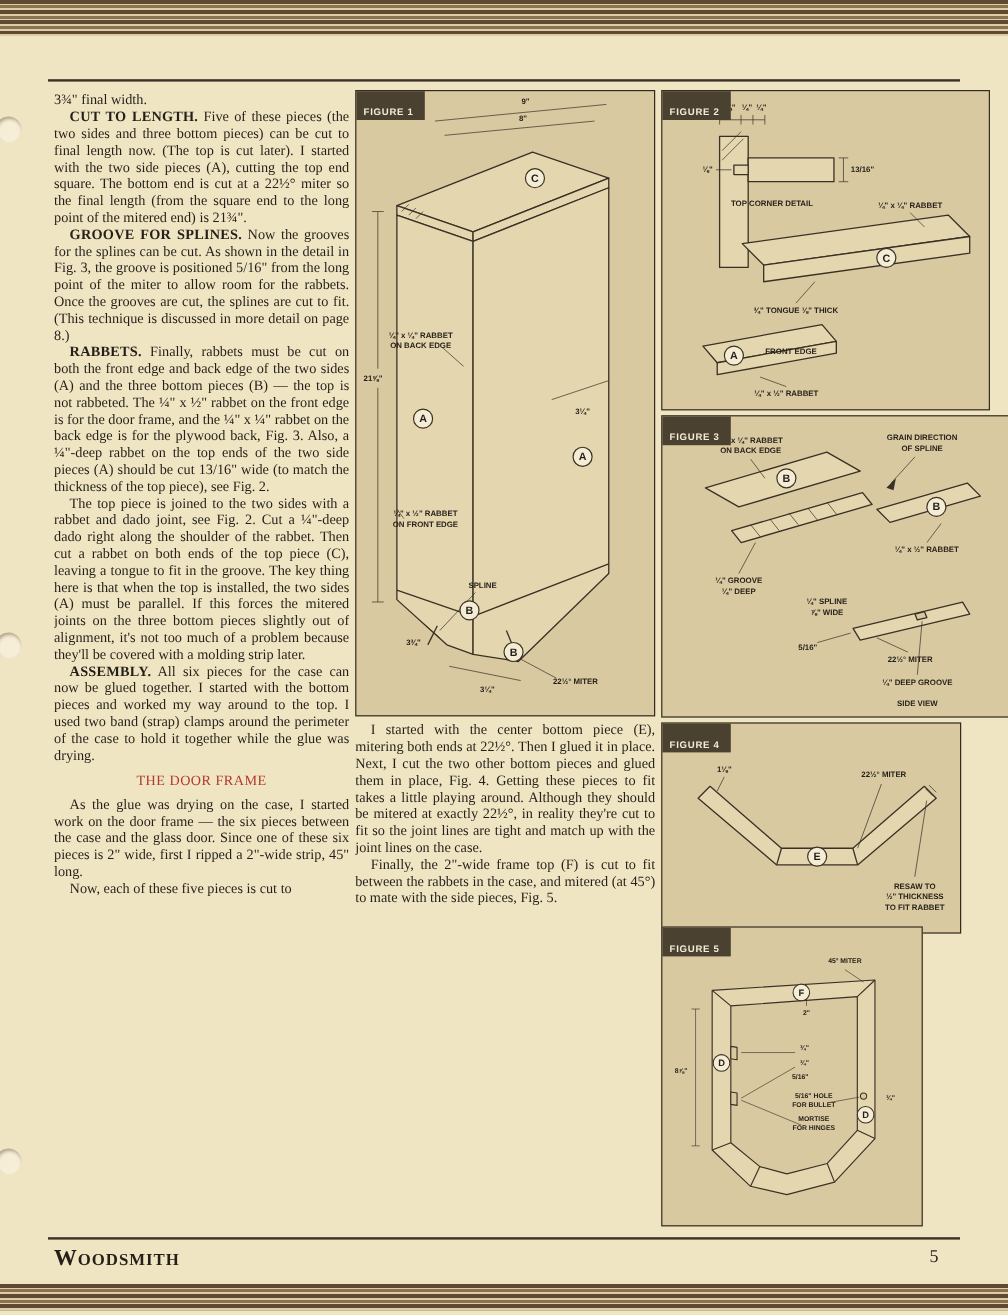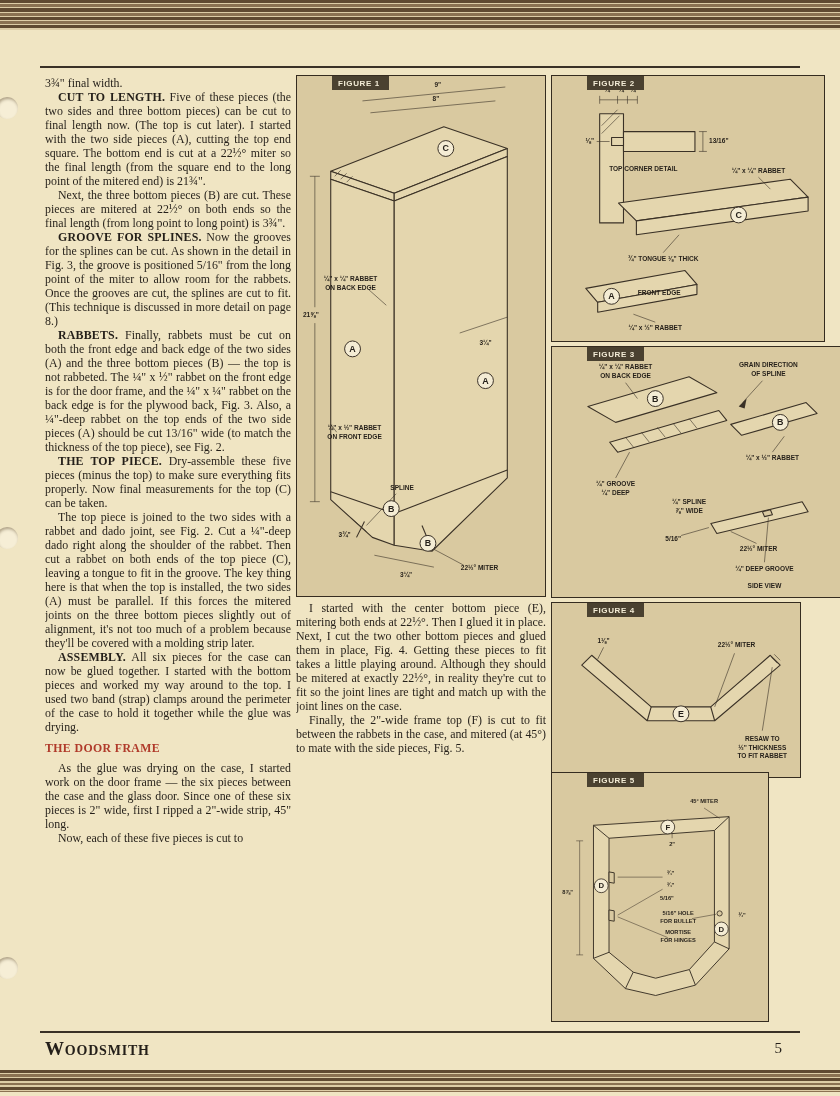--- a/index.html
+++ b/index.html
@@ -14,32 +14,32 @@
   .rule{position:absolute;left:40px;right:40px;height:2px;background:#3a3126;}
   .rule.toprule{top:66px;}
   .rule.botrule{top:1031px;height:1.5px;}
 
   .textcol{position:absolute;font-size:11.9px;line-height:14px;text-align:justify;overflow:hidden;}
   .leftcol{left:45px;top:76px;width:246px;height:952px;}
   .midcol{left:296px;top:601px;width:250px;height:430px;}
   .bp{margin:0;text-indent:13px;}
   .bp.ni{text-indent:0;}
   .lead{font-weight:bold;letter-spacing:.2px;}
-  .door-heading{margin:7px 0 6px;color:#b03a2a;font-size:11.8px;
-        font-weight:bold;letter-spacing:.4px;}
+  .door-heading{margin:7px 0 6px;text-align:center;color:#b03a2a;font-size:11.8px;
+        font-weight:normal;letter-spacing:.4px;}
 
   .fig-box{position:absolute;background:#d9c9a0;border:1.5px solid #352c20;box-sizing:border-box;}
   .fig1{left:296px;top:75px;width:250px;height:522px;}
   .fig2{left:551px;top:75px;width:274px;height:267px;}
   .fig3{left:551px;top:346px;width:290px;height:252px;}
   .fig4{left:551px;top:602px;width:250px;height:176px;}
   .fig5{left:551px;top:772px;width:218px;height:250px;}
   .fig-tab{position:absolute;top:0;left:0;z-index:2;background:#4a4130;color:#f3ecd6;
         font-family:"Liberation Sans",sans-serif;font-size:8px;font-weight:bold;
-        letter-spacing:.6px;padding:3px 9px 2px 6px;margin-left:35px;}
+        letter-spacing:.6px;padding:13px 9px 2px 6px;}
   .figsvg{position:absolute;left:0;top:0;width:100%;height:100%;}
   .figsvg polygon{fill:#e4d6ae;stroke:#3a3126;stroke-width:1.1;stroke-linejoin:round;}
   .figsvg polygon.open{fill:#d9c9a0;}
   .figsvg polygon.arrow{fill:#3a3126;stroke:none;}
   .figsvg line{stroke:#3a3126;stroke-width:1.1;}
   .figsvg line.thin{stroke-width:0.6;}
   .figsvg text{font-family:"Liberation Sans",sans-serif;font-size:6.6px;font-weight:bold;
         fill:#241f19;text-anchor:middle;}
   .figsvg text.ltr{font-size:9px;}
   .figsvg circle.badge{fill:#f4ecd4;stroke:#3a3126;stroke-width:1;}
@@ -58,24 +58,22 @@
   <div class="stripes bottom"></div>
   <div class="hole" style="top:97px;"></div>
   <div class="hole" style="top:527px;"></div>
   <div class="hole" style="top:957px;"></div>
   <div class="rule toprule"></div>
   <div class="rule botrule"></div>
 
   <div class="textcol leftcol">
     <p class="bp ni">3¾" final width.</p>
     <p class="bp"><span class="lead">CUT TO LENGTH.</span> <span>Five of these pieces (the two sides and three bottom pieces) can be cut to final length now. (The top is cut later). I started with the two side pieces (A), cutting the top end square. The bottom end is cut at a 22½° miter so the final length (from the square end to the long point of the mitered end) is 21¾".</span></p>
-    <p class="bp"><span>Next, the three bottom pieces (B) are cut. These pieces are mitered at 22½° on both ends so the final length (from long point to long point) is 3¾".</span></p>
     <p class="bp"><span class="lead">GROOVE FOR SPLINES.</span> <span>Now the grooves for the splines can be cut. As shown in the detail in Fig. 3, the groove is positioned 5/16" from the long point of the miter to allow room for the rabbets. Once the grooves are cut, the splines are cut to fit. (This technique is discussed in more detail on page 8.)</span></p>
     <p class="bp"><span class="lead">RABBETS.</span> <span>Finally, rabbets must be cut on both the front edge and back edge of the two sides (A) and the three bottom pieces (B) — the top is not rabbeted. The ¼" x ½" rabbet on the front edge is for the door frame, and the ¼" x ¼" rabbet on the back edge is for the plywood back, Fig. 3. Also, a ¼"-deep rabbet on the top ends of the two side pieces (A) should be cut 13/16" wide (to match the thickness of the top piece), see Fig. 2.</span></p>
-    <p class="bp"><span class="lead">THE TOP PIECE.</span> <span>Dry-assemble these five pieces (minus the top) to make sure everything fits properly. Now final measurements for the top (C) can be taken.</span></p>
     <p class="bp"><span>The top piece is joined to the two sides with a rabbet and dado joint, see Fig. 2. Cut a ¼"-deep dado right along the shoulder of the rabbet. Then cut a rabbet on both ends of the top piece (C), leaving a tongue to fit in the groove. The key thing here is that when the top is installed, the two sides (A) must be parallel. If this forces the mitered joints on the three bottom pieces slightly out of alignment, it's not too much of a problem because they'll be covered with a molding strip later.</span></p>
     <p class="bp"><span class="lead">ASSEMBLY.</span> <span>All six pieces for the case can now be glued together. I started with the bottom pieces and worked my way around to the top. I used two band (strap) clamps around the perimeter of the case to hold it together while the glue was drying.</span></p>
     <h3 class="door-heading">THE DOOR FRAME</h3>
     <p class="bp"><span>As the glue was drying on the case, I started work on the door frame — the six pieces between the case and the glass door. Since one of these six pieces is 2" wide, first I ripped a 2"-wide strip, 45" long.</span></p>
     <p class="bp"><span>Now, each of these five pieces is cut to</span></p>
   </div>
 
   <div class="textcol midcol">
     <p class="bp"><span>I started with the center bottom piece (E), mitering both ends at 22½°. Then I glued it in place. Next, I cut the two other bottom pieces and glued them in place, Fig. 4. Getting these pieces to fit takes a little playing around. Although they should be mitered at exactly 22½°, in reality they're cut to fit so the joint lines are tight and match up with the joint lines on the case.</span></p>
     <p class="bp"><span>Finally, the 2"-wide frame top (F) is cut to fit between the rabbets in the case, and mitered (at 45°) to mate with the side pieces, Fig. 5.</span></p>

